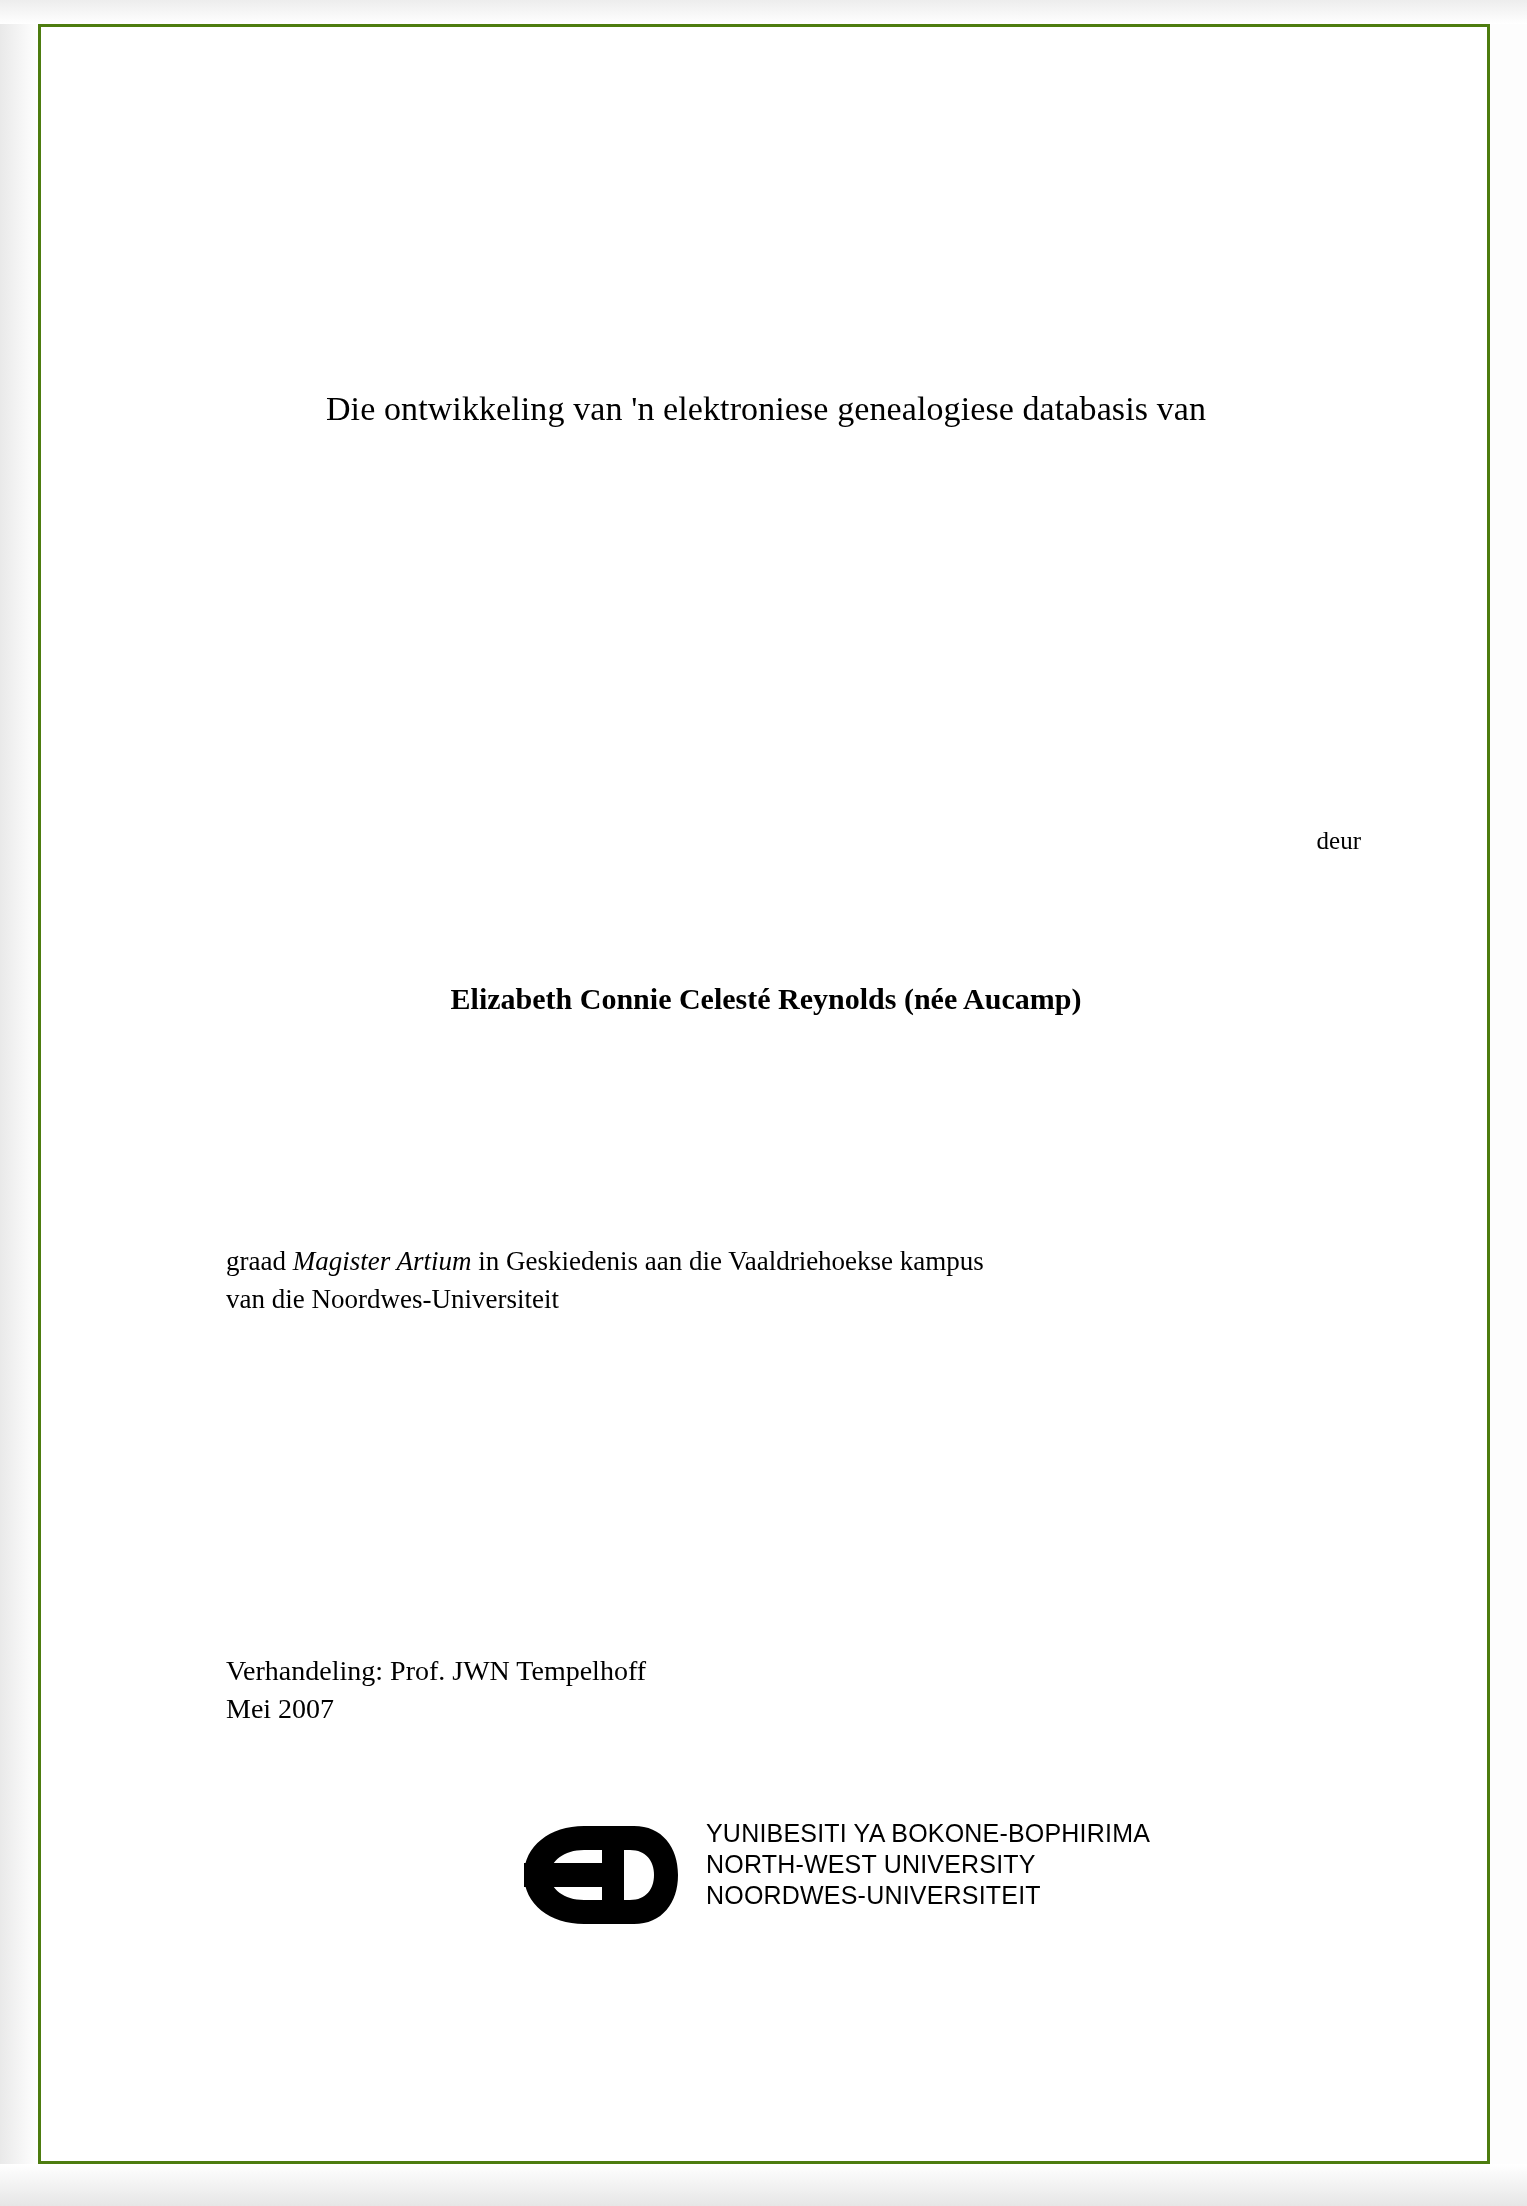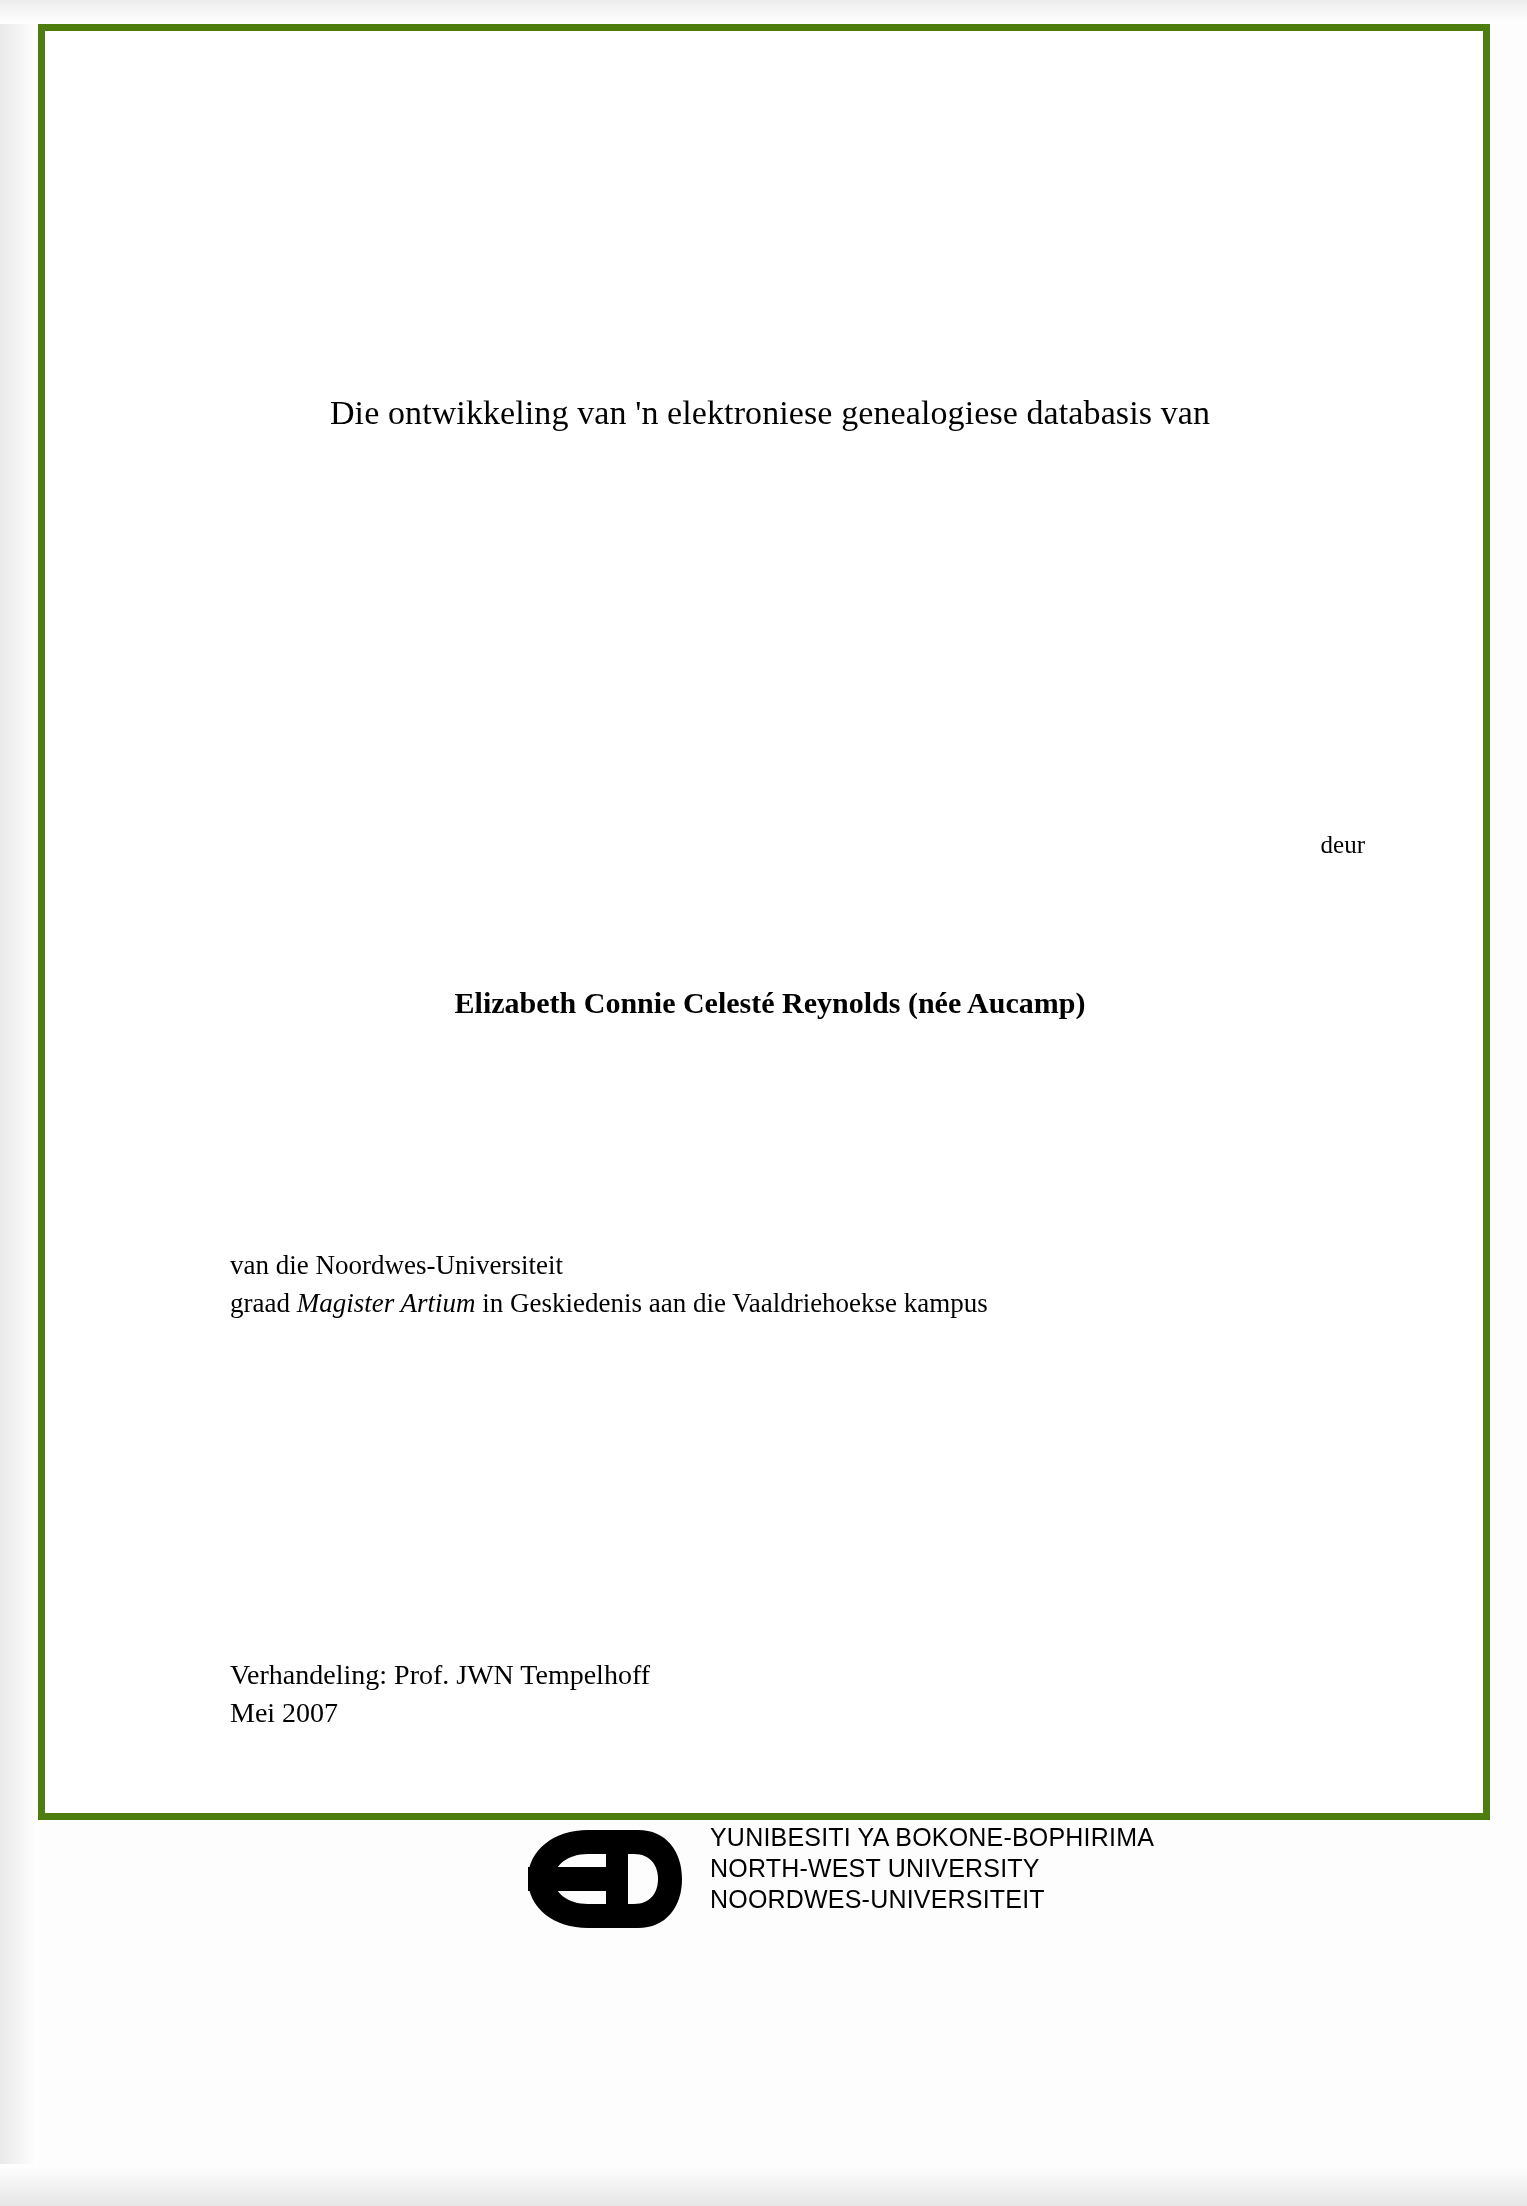--- a/index.html
+++ b/index.html
@@ -25,22 +25,22 @@
     height: 2206px;
     background: #fdfdfd;
   }
 
   
   .page-border {
     position: absolute;
     left: 38px;
     top: 24px;
     width: 1452px;
-    height: 1796px;
-    border: 7px solid #4d7c0f;
+    height: 2140px;
+    border: 3px solid #4d7c0f;
     box-sizing: border-box;
     background: #ffffff;
     padding-left: 29px;
   }
 
   .page-inner {
     position: absolute;
     left: 0;
     top: 0;
     right: 0;
@@ -171,22 +171,22 @@
 
       <div class="title-block">
         <div class="title-line">Die ontwikkeling van 'n elektroniese genealogiese databasis van</div>
       </div>
 
       <div class="byline-label">deur</div>
 
       <div class="author">Elizabeth Connie Celesté Reynolds (née Aucamp)</div>
 
       <div class="statement">
+        <div class="plain"><span>graad </span><em>Magister Artium</em><span> in Geskiedenis aan die Vaaldriehoekse kampus</span></div>
         <div class="plain">van die Noordwes-Universiteit</div>
-        <div class="plain"><span>graad </span><em>Magister Artium</em><span> in Geskiedenis aan die Vaaldriehoekse kampus</span></div>
       </div>
 
       <div class="supervisor">
         <div>Verhandeling: Prof. JWN Tempelhoff</div>
         <div>Mei 2007</div>
       </div>
 
       <div class="logo-block">
         <div class="logo-mark">
           <svg viewBox="0 0 185 118" width="185" height="118" aria-hidden="true">

